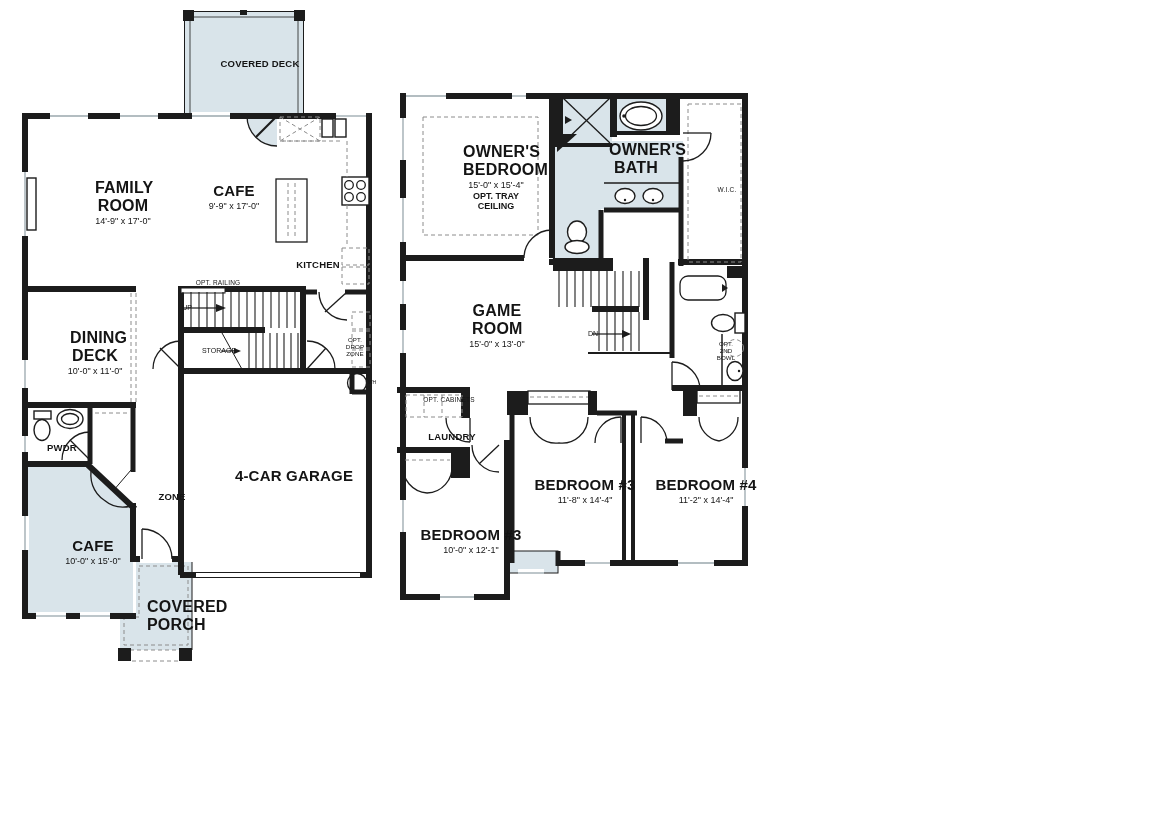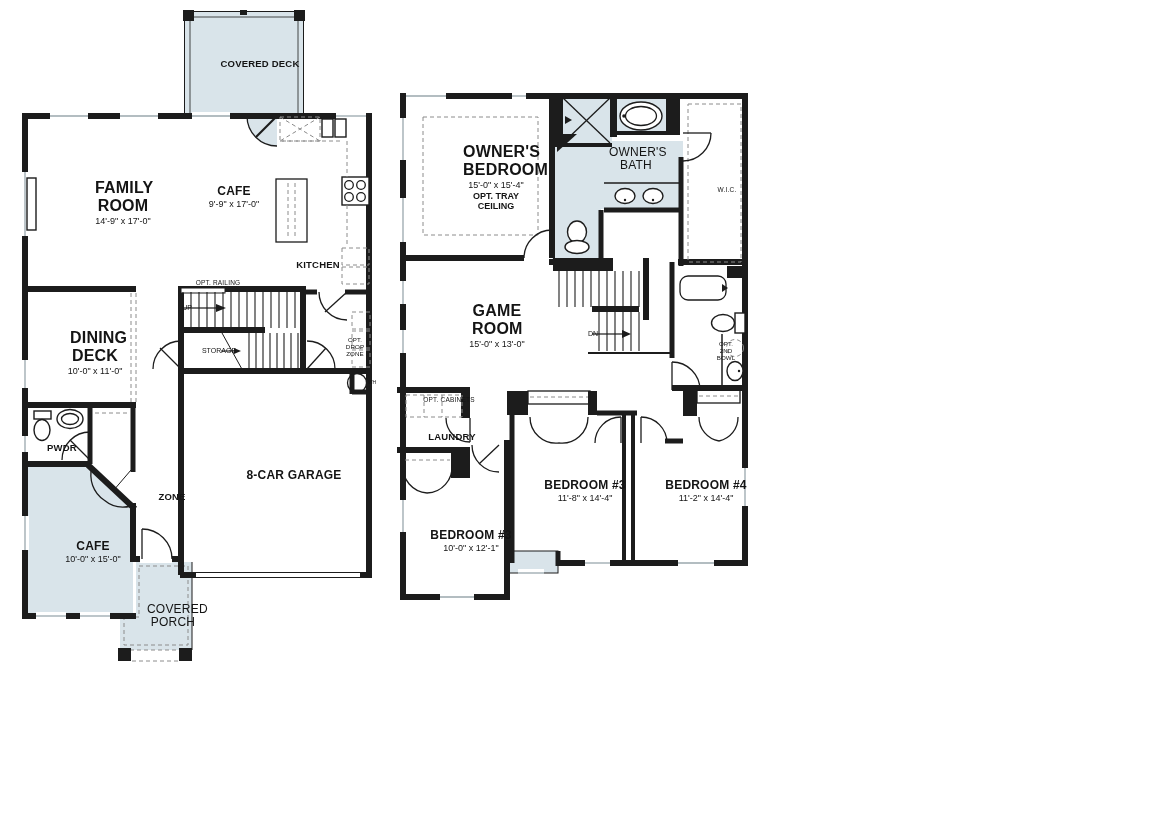--- a/index.html
+++ b/index.html
@@ -22,22 +22,22 @@
   .fix{stroke:#1c1c1c;stroke-width:1.4;fill:#fff;}
   .tread{stroke:#1c1c1c;stroke-width:1.1;}
   .dash{stroke:var(--dash);stroke-width:1;fill:none;stroke-dasharray:4 3;}
   .winline{stroke:var(--winline);stroke-width:1.3;}
   .blk{fill:var(--wall);stroke:none;}
   .blue{fill:var(--shaded);stroke:none;}
   .wingap{fill:#fff;stroke:none;}
   
   .lbl{position:absolute;transform:translate(-50%,-50%);text-align:center;line-height:1.12;color:#141414;padding-left:30px;}
   .nm{display:block;font-weight:bold;font-size:16px;letter-spacing:.2px;}
-  .nm1{display:block;font-weight:bold;font-size:12px;letter-spacing:.2px;white-space:nowrap;width:max-content;margin-left:50%;transform:translateX(-50%);text-align:center;}
-  .nmd{display:block;font-weight:normal;font-size:12px;letter-spacing:.2px;text-align:center;}
+  .nm1{display:block;font-weight:bold;font-size:15px;letter-spacing:.2px;white-space:nowrap;width:max-content;margin-left:50%;transform:translateX(-50%);text-align:center;}
+  .nmd{display:block;font-weight:bold;font-size:16px;letter-spacing:.2px;text-align:center;}
   .nms{display:block;font-weight:bold;font-size:9.5px;letter-spacing:.2px;white-space:nowrap;width:max-content;margin-left:50%;transform:translateX(-50%);}
   .dm{display:block;font-size:9px;margin-top:1px;white-space:nowrap;width:max-content;margin-left:50%;transform:translateX(-50%);}
   .nt{display:block;font-size:9px;margin-top:1px;font-weight:bold;}
   .sm7{font-size:7px;white-space:nowrap;}
   .tiny{font-size:6.5px;white-space:nowrap;letter-spacing:.2px;}
   .tiny3{font-size:6.2px;letter-spacing:.1px;}
   .whl{font-size:5px;white-space:nowrap;}
 </style>
 </head>
 <body>
@@ -495,21 +495,21 @@
   <span class="nms">ZONE</span>
 </div>
 <div class="lbl" style="left:78px;top:552px;width:90px">
   <span class="nm1">CAFE</span>
   <span class="dm">10'-0" x 15'-0"</span>
 </div>
 <div class="lbl" style="left:158px;top:616px;width:52px">
   <span class="nmd">COVERED PORCH</span>
 </div>
 <div class="lbl" style="left:279px;top:476px">
-  <span class="nm1">8-CAR GARAGE</span>
+  <span class="nm1">4-CAR GARAGE</span>
 </div>
 <div class="lbl tiny" style="left:203px;top:283px">
   <span>OPT. RAILING</span>
 </div>
 <div class="lbl sm7" style="left:172px;top:308px">
   <span>UP</span>
 </div>
 <div class="lbl sm7" style="left:204px;top:351px">
   <span>STORAGE</span>
 </div>

